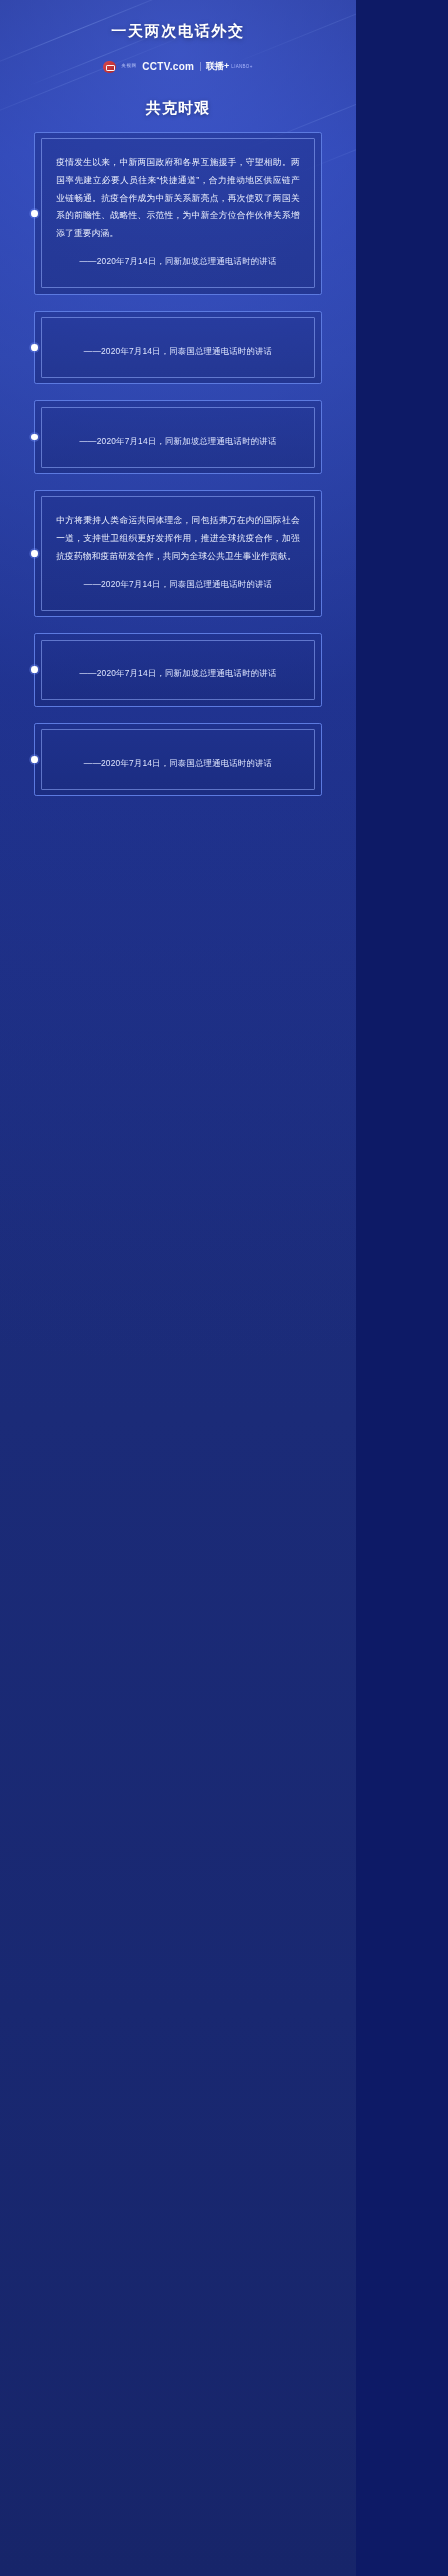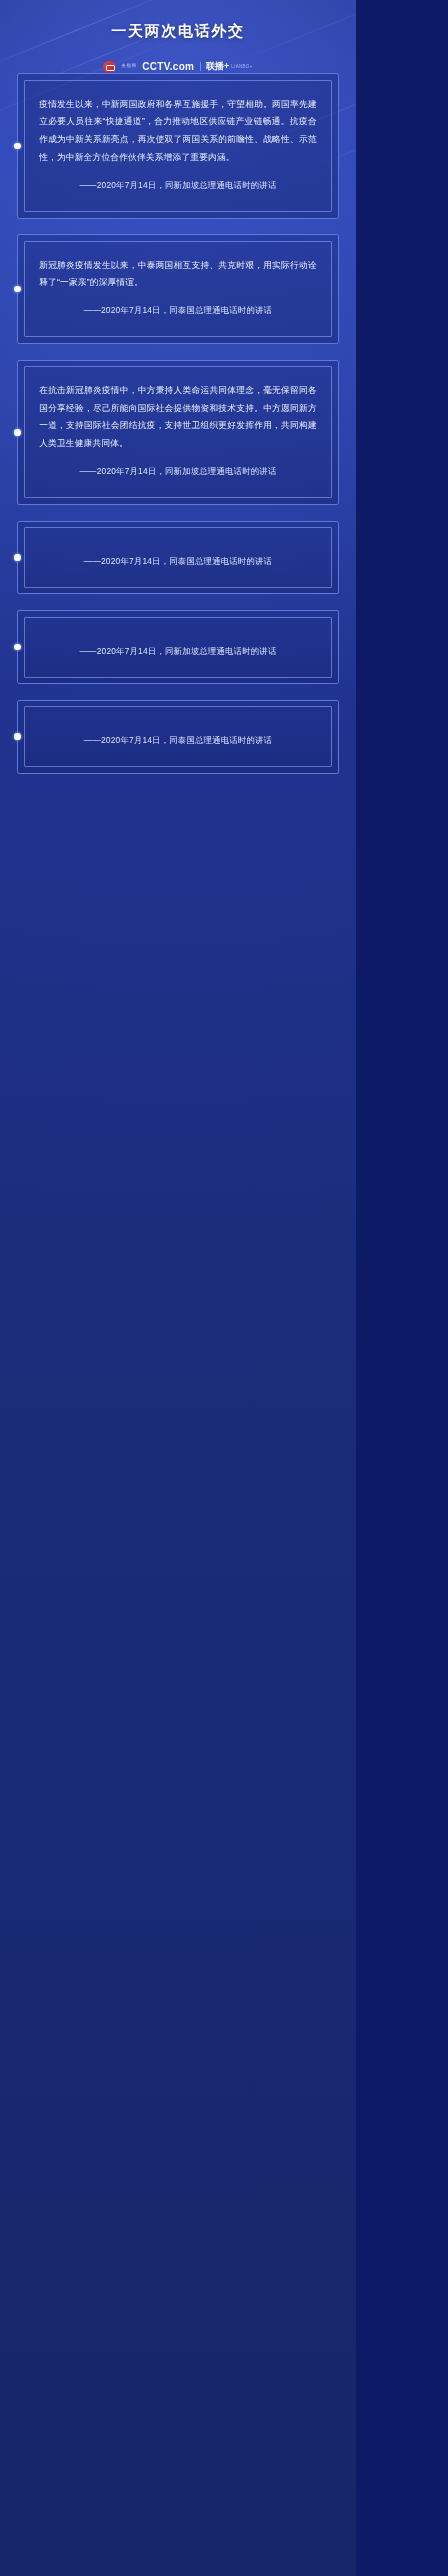--- a/index.html
+++ b/index.html
@@ -129,21 +129,21 @@
     text-align: center;
     color: #ffffff;
     font-size: 15px;
     font-weight: 800;
     letter-spacing: 1.1px;
     margin: 26px 0 13.4px;
     text-shadow: 0 1.1px 4.5px rgba(0,0,0,0.35);
   }
 
   .cards {
-    padding: 0 17px;
+    padding: 0 34px;
   }
   .card {
     position: relative;
     border: 0.8px solid #5c7ae0;
     border-radius: 2.2px;
     background: linear-gradient(180deg, rgba(30,48,140,0.55) 0%, rgba(24,40,120,0.55) 100%);
     margin-bottom: 15.7px;
     padding: 5.6px;
     box-sizing: border-box;
   }
@@ -204,48 +204,48 @@
       <span class="cctv-sub">央视网</span>
       <span class="cctv-text">CCTV.com</span>
       <span class="divider-dot"></span>
       <span class="lianbo">
         <span class="zh">联播+</span>
         <span class="en">LIANBO+</span>
       </span>
     </div>
   </div>
 
+  <div class="section-title">共克时艰</div>
   <div class="cards">
     <div class="card">
       <span class="bullet"></span>
       <div class="card-inner">
         <p>疫情发生以来，中新两国政府和各界互施援手，守望相助。两国率先建立必要人员往来“快捷通道”，合力推动地区供应链产业链畅通。抗疫合作成为中新关系新亮点，再次使双了两国关系的前瞻性、战略性、示范性，为中新全方位合作伙伴关系增添了重要内涵。</p>
         <div class="attrib">——2020年7月14日，同新加坡总理通电话时的讲话</div>
       </div>
     </div>
     <div class="card">
       <span class="bullet"></span>
       <div class="card-inner">
-        <p>新冠肺炎疫情发生以来，中泰两国相互支持、共克时艰，用实际行动诠释了“一家亲”的深厚情谊。</p>
         <div class="attrib">——2020年7月14日，同泰国总理通电话时的讲话</div>
       </div>
     </div>
   </div>
 
   <div class="cards">
     <div class="card">
       <span class="bullet"></span>
       <div class="card-inner">
-        <p>在抗击新冠肺炎疫情中，中方秉持人类命运共同体理念，毫无保留同各国分享经验，尽己所能向国际社会提供物资和技术支持。中方愿同新方一道，支持国际社会团结抗疫，支持世卫组织更好发挥作用，共同构建人类卫生健康共同体。</p>
         <div class="attrib">——2020年7月14日，同新加坡总理通电话时的讲话</div>
       </div>
     </div>
     <div class="card">
       <span class="bullet"></span>
       <div class="card-inner">
+        <p>中方将秉持人类命运共同体理念，同包括弗万在内的国际社会一道，支持世卫组织更好发挥作用，推进全球抗疫合作，加强抗疫药物和疫苗研发合作，共同为全球公共卫生事业作贡献。</p>
         <div class="attrib">——2020年7月14日，同泰国总理通电话时的讲话</div>
       </div>
     </div>
   </div>
 
   <div class="cards">
     <div class="card">
       <span class="bullet"></span>
       <div class="card-inner">
         <div class="attrib">——2020年7月14日，同新加坡总理通电话时的讲话</div>

